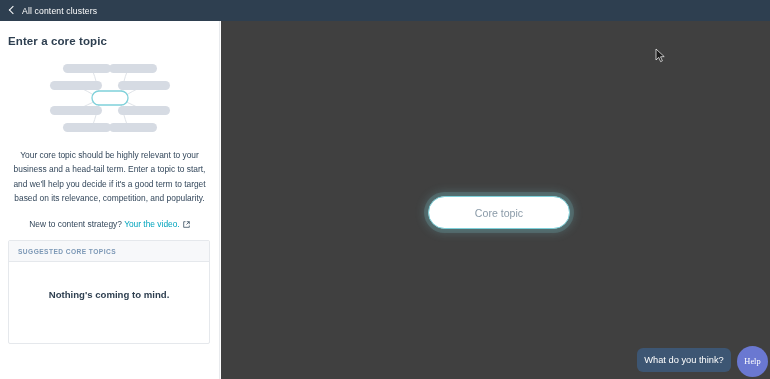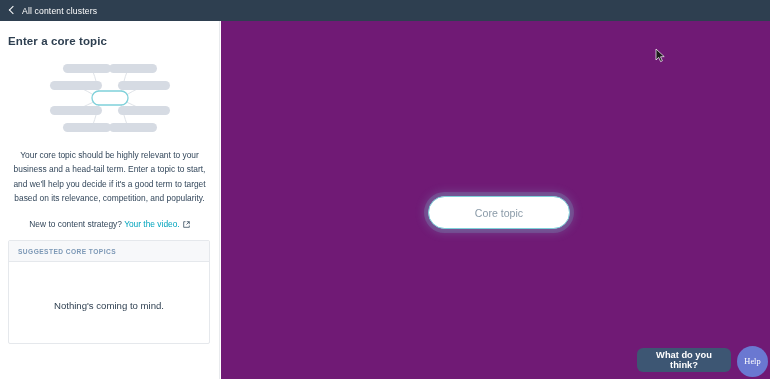--- a/index.html
+++ b/index.html
@@ -73,21 +73,21 @@
     border-right: 1px solid #e8eaed;
     box-sizing: border-box;
     overflow: hidden;
   }
 
   .canvas {
     position: absolute;
     left: 221px; top: 0;
     width: 549px;
     height: 358px;
-    background: #701a75;
+    background: #404040;
   }
 
   
   .panel-title {
     margin: 14px 0 0 8px;
     font-size: 11.5px;
     font-weight: bold;
     color: #2e3f50;
     letter-spacing: .1px;
   }
@@ -164,23 +164,23 @@
     height: 82px;
     display: flex;
     flex-direction: column;
     align-items: center;
     justify-content: flex-start;
     padding-top: 22px;
     box-sizing: border-box;
   }
   .empty-title {
     font-size: 9.6px;
-    font-weight: normal;
+    font-weight: bold;
     color: #2e3f50;
-    margin: 16px;
+    margin: 5px;
   }
   .empty-sub {
     font-size: 8.2px;
     color: #33475b;
     margin: 6px 26px 0 26px;
     text-align: center;
     line-height: 11.5px;
   }
 
   
@@ -213,21 +213,21 @@
     position: absolute;
     left: 637px;
     top: 348px;
     width: 94px;
     height: 24px;
     background: #3d5673;
     border: none;
     border-radius: 6px;
     color: #ffffff;
     font-size: 9.3px;
-    font-weight: bold;
+    font-weight: normal;
     font-family: "Liberation Sans", sans-serif;
     cursor: pointer;
     display: flex;
     align-items: center;
     justify-content: center;
   }
   .help-btn {
     position: absolute;
     left: 737px;
     top: 346px;

